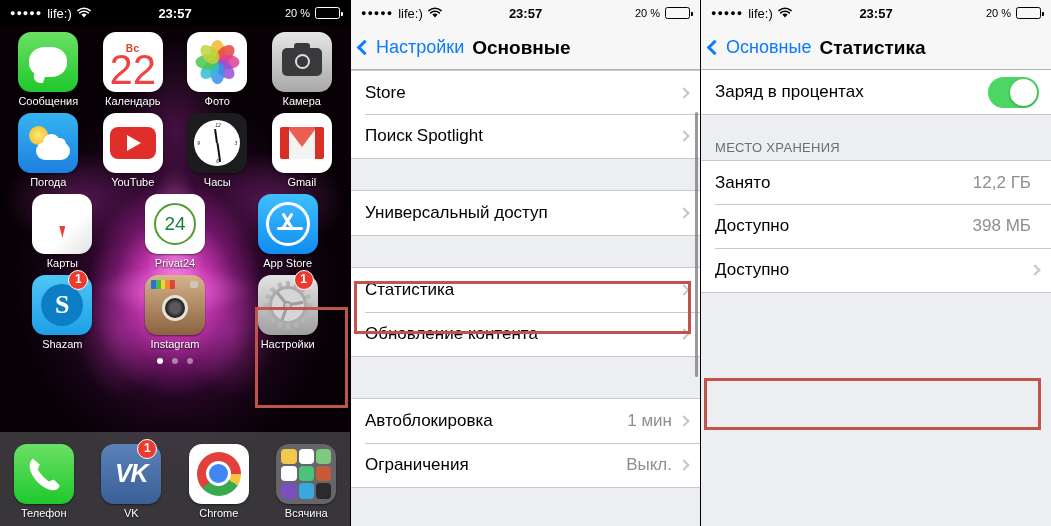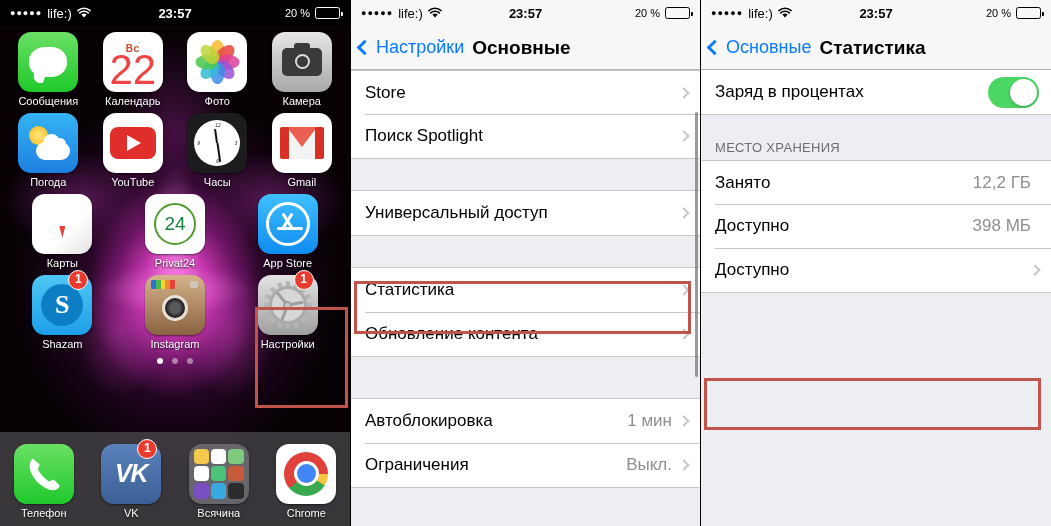--- a/index.html
+++ b/index.html
@@ -476,44 +476,44 @@
         <div class="app-wrap">
           <div class="app-icon ic-vk">
               <span class="vk-txt">VK</span>
             </div>
           <span class="badge">1</span>
         </div>
         <div class="app-label">VK</div>
       </div>
       <div class="app">
         <div class="app-wrap">
+          <div class="app-icon ic-chrome">
+              <span class="chrome"></span>
+            </div>
+        </div>
+        <div class="app-label">Chrome</div>
+      </div>
+      <div class="app">
+        <div class="app-wrap">
           <div class="app-icon ic-folder">
             <span class="mini-grid">
               <i class="mini" style="background:#f2c94c"></i>
                 <i class="mini" style="background:#fff"></i>
                 <i class="mini" style="background:#7ec97e"></i>
               <i class="mini" style="background:#fff"></i>
                 <i class="mini" style="background:#4cc27a"></i>
                 <i class="mini" style="background:#c65b3a"></i>
               <i class="mini" style="background:#7a4fbf"></i>
                 <i class="mini" style="background:#39a8e0"></i>
                 <i class="mini" style="background:#2b2b2b"></i>
             </span>
           </div>
         </div>
         <div class="app-label">Всячина</div>
       </div>
-      <div class="app">
-        <div class="app-wrap">
-          <div class="app-icon ic-chrome">
-              <span class="chrome"></span>
-            </div>
-        </div>
-        <div class="app-label">Chrome</div>
-      </div>
     </div>
 
     <div class="highlight-box" style="left:255px;top:307px;width:93px;height:101px;"></div>
   </div>
 
   <div class="ios-panel">
     <div class="statusbar sb-light">
       <div class="sb-left">
         <span class="sb-dots">●●●●●</span>
         <span class="sb-carrier">life:)</span>

